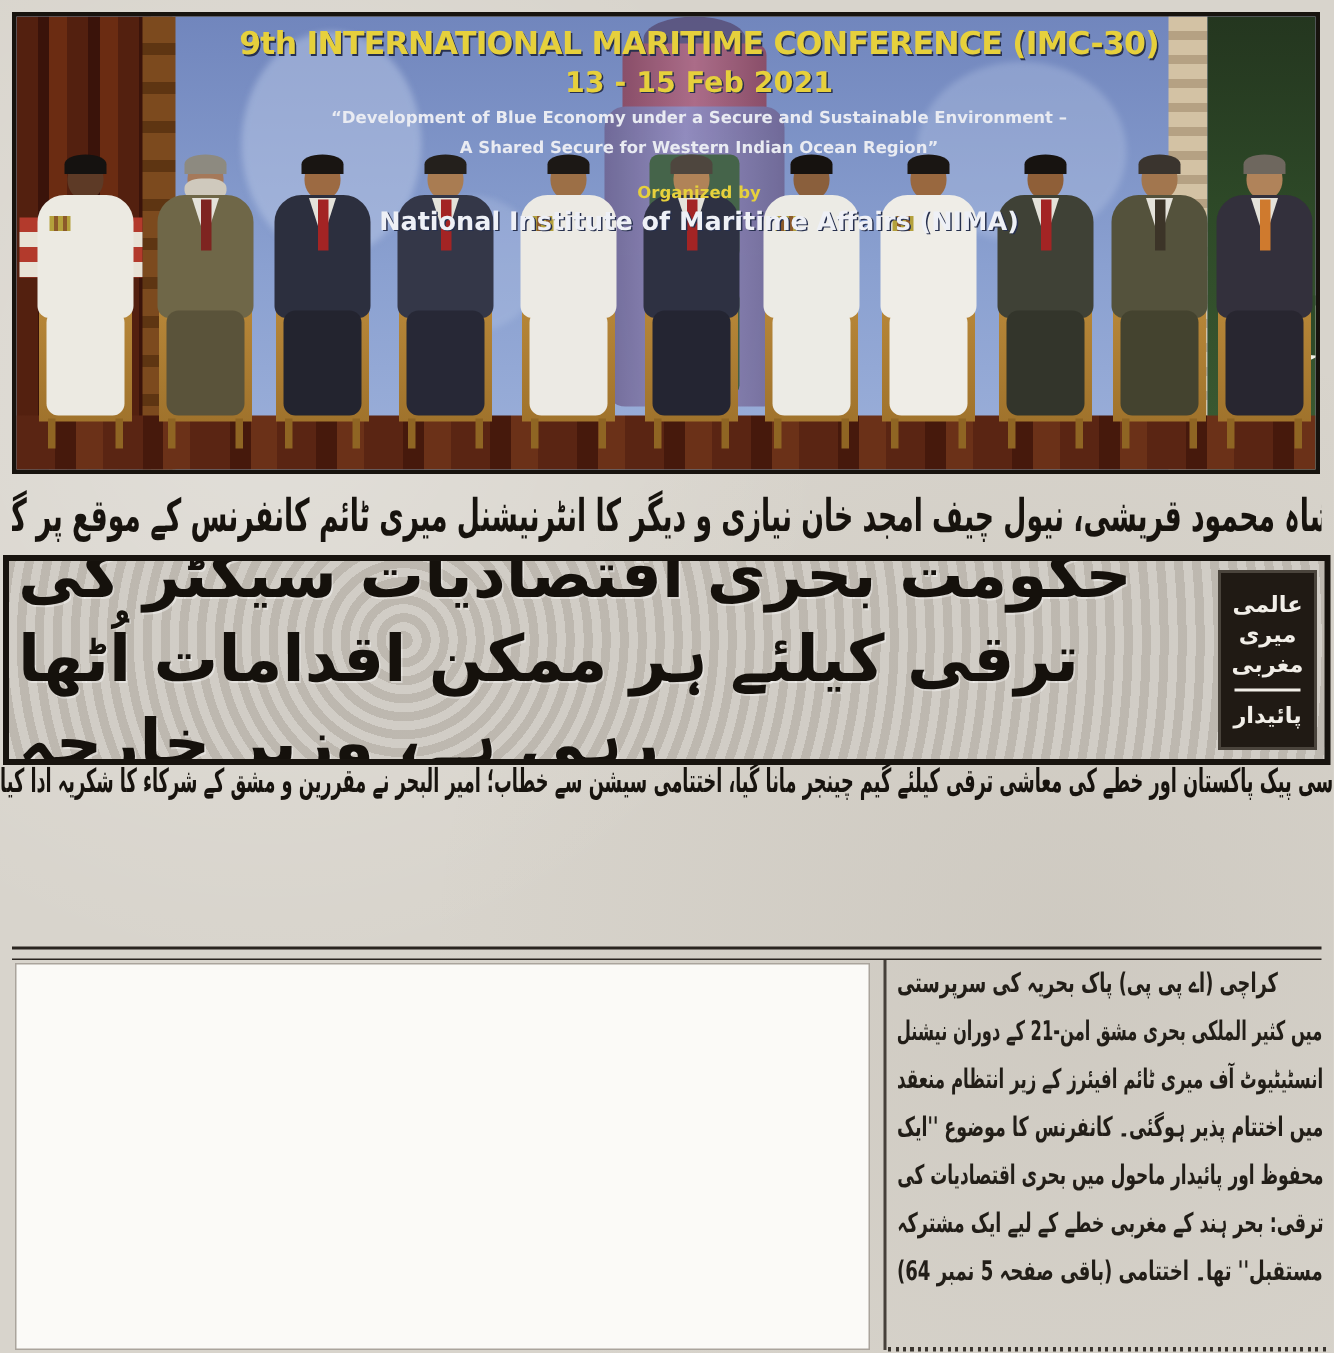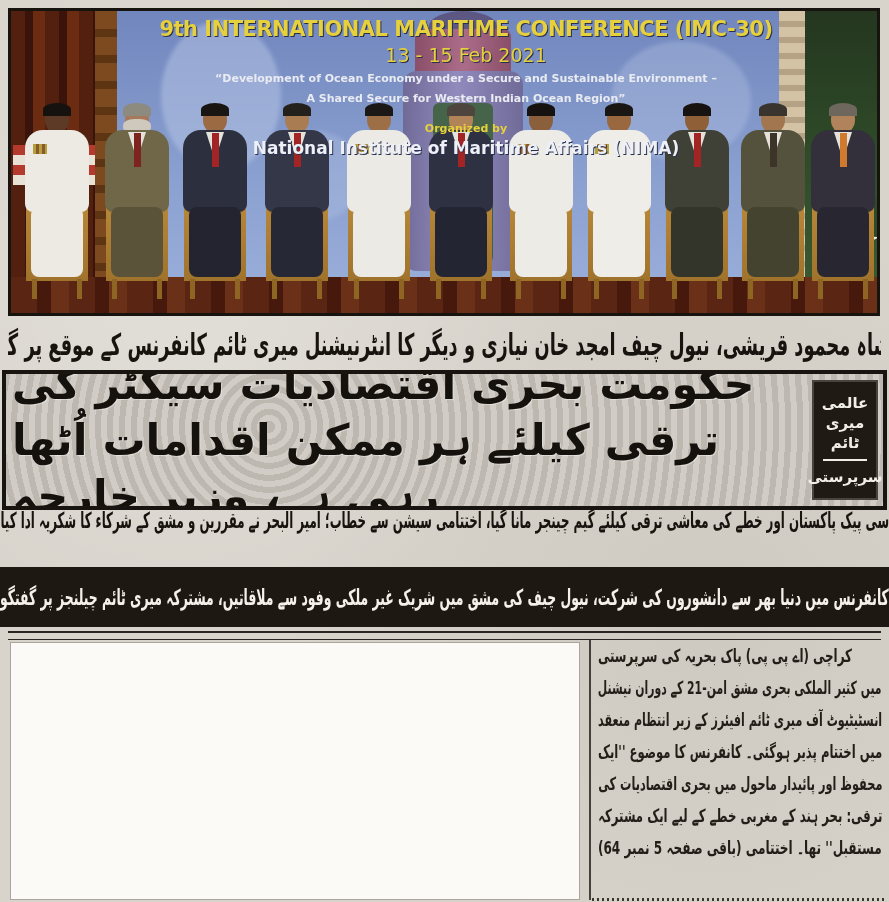--- a/index.html
+++ b/index.html
@@ -41,21 +41,21 @@
           background:linear-gradient(180deg,#24361f 0%,#2e4a28 45%,#3c5c33 100%);}
   .flag-star{position:absolute;right:24px;top:150px;color:#f2f0e6;font-size:22px;}
   .flag-crescent{position:absolute;right:-10px;top:190px;width:40px;height:40px;border-radius:50%;
           background:#f2f0e6;}
   .flag-crescent::after{content:"";position:absolute;left:10px;top:-4px;width:40px;height:40px;
           border-radius:50%;background:#2e4a28;}
   
   .banner-text{position:absolute;left:112px;right:68px;top:6px;text-align:center;z-index:5;}
   .bt-title{color:#e6d03c;font-weight:bold;font-size:21px;letter-spacing:-.5px;
             text-shadow:1px 1px 0 #27304e;}
-  .bt-dates{color:#e6d03c;font-weight:normal;font-size:19px;margin-top:3px;text-shadow:1px 1px 0 #27304e;}
+  .bt-dates{color:#e6d03c;font-weight:bold;font-size:19px;margin-top:3px;text-shadow:1px 1px 0 #27304e;}
   .bt-theme{color:#e9ebf2;font-weight:bold;font-size:11px;margin-top:5px;line-height:15px;}
   .bt-org{color:#e6d03c;font-weight:bold;font-size:11px;margin-top:16px;}
   .bt-nima{color:#eef0f6;font-weight:bold;font-size:17px;margin-top:3px;text-shadow:1px 1px 0 #27304e;}
   
   .floor{position:absolute;left:0;bottom:0;width:100%;height:36px;z-index:3;
          background:repeating-linear-gradient(90deg,#5a2513 0 26px,#46190c 26px 40px,#6b3118 40px 58px);}
   .person{position:absolute;bottom:12px;width:80px;height:196px;z-index:4;}
   .chair{position:absolute;left:9px;bottom:20px;width:62px;height:118px;border-radius:10px 10px 0 0;
          background:linear-gradient(180deg,#c3913f,#a0732c);}
   .chair-leg{position:absolute;bottom:-18px;width:5px;height:20px;background:#8f6523;}
@@ -156,21 +156,21 @@
     <div class="flag-stripes"></div>
     <div class="pillar"></div>
     <div class="flag-panel">
       <div class="flag-star">★</div>
       <div class="flag-crescent"></div>
     </div>
 
     <div class="banner-text">
       <div class="bt-title">9th INTERNATIONAL MARITIME CONFERENCE (IMC-30)</div>
       <div class="bt-dates">13 - 15 Feb 2021</div>
-      <div class="bt-theme">“Development of Ocean Economy under a Secure and Sustainable Environment –</div>
+      <div class="bt-theme">“Development of Blue Economy under a Secure and Sustainable Environment –</div>
       <div class="bt-theme">A Shared Secure for Western Indian Ocean Region”</div>
       <div class="bt-org">Organized by</div>
       <div class="bt-nima">National Institute of Maritime Affairs (NIMA)</div>
     </div>
 
     <div class="floor"></div>
 
     <div class="person p1 uniform">
       <div class="chair">
           <div class="chair-leg cl1"></div>
@@ -296,34 +296,31 @@
         <div class="legs"></div>
     </div>
   </div>
 
   <div class="caption">
     <span class="fit-line fit-c" style="transform: scaleX(0.592668);">کراچی : شاہ محمود قریشی، نیول چیف امجد خان نیازی و دیگر کا انٹرنیشنل میری ٹائم کانفرنس کے موقع پر گروپ فوٹو</span>
   </div>
 
   <div class="headline-box">
     <div class="kicker">
-      <span>عالمی میری ٹائم</span>
+      <span>عالمی میری مغربی</span>
       <div class="kicker-rule"></div>
-      <span>سرپرستی</span>
+      <span>پائیدار</span>
     </div>
     <div class="headline">
       <span>حکومت بحری اقتصادیات سیکٹر کی ترقی کیلئے ہر ممکن اقدامات اُٹھا رہی ہے، وزیر خارجہ</span>
     </div>
   </div>
 
   <div class="subhead1">
     <span class="fit-line fit-c" style="transform: scaleX(0.536836);">سی پیک پاکستان اور خطے کی معاشی ترقی کیلئے گیم چینجر مانا گیا، اختتامی سیشن سے خطاب؛ امیر البحر نے مقررین و مشق کے شرکاء کا شکریہ ادا کیا</span>
-  </div>
-  <div class="subhead2">
-    <span class="fit-line fit-c" style="transform: scaleX(0.563015);">کانفرنس میں دنیا بھر سے دانشوروں کی شرکت، نیول چیف کی مشق میں شریک غیر ملکی وفود سے ملاقاتیں، مشترکہ میری ٹائم چیلنجز پر گفتگو</span>
   </div>
   <div class="double-rule"></div>
 
   <div class="blank-box"></div>
   <div class="v-divider"></div>
 
   <div class="article-col">
     <div class="a-line indent"><span class="fit-line fit-r" style="transform: scaleX(0.65974);">کراچی (اے پی پی) پاک بحریہ کی سرپرستی</span></div>
     <div class="a-line"><span class="fit-line fit-r" style="transform: scaleX(0.602972);">میں کثیر الملکی بحری مشق امن-21 کے دوران نیشنل</span></div>
     <div class="a-line"><span class="fit-line fit-r" style="transform: scaleX(0.616052);">انسٹیٹیوٹ آف میری ٹائم افیئرز کے زیر انتظام منعقد</span></div>

